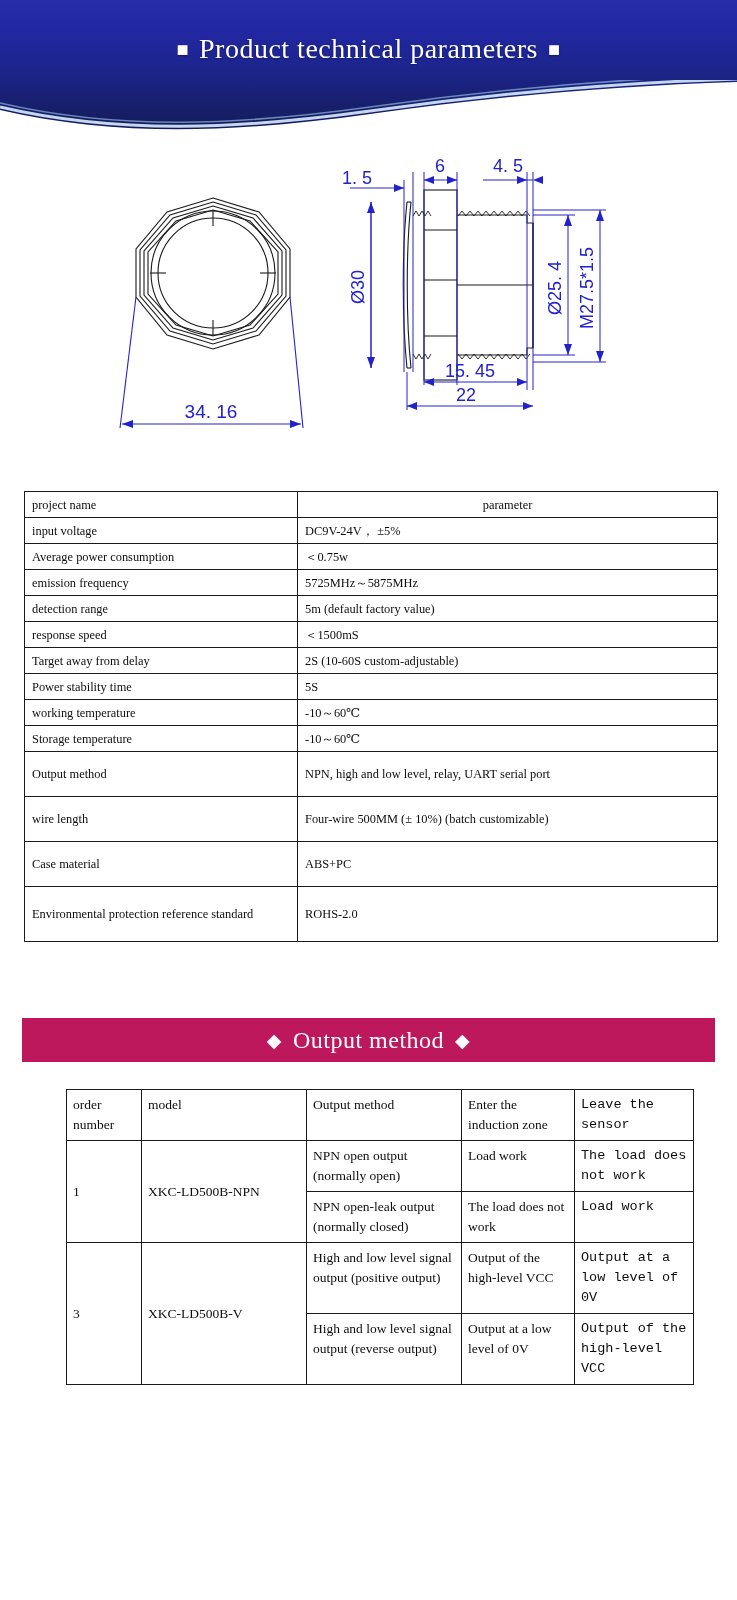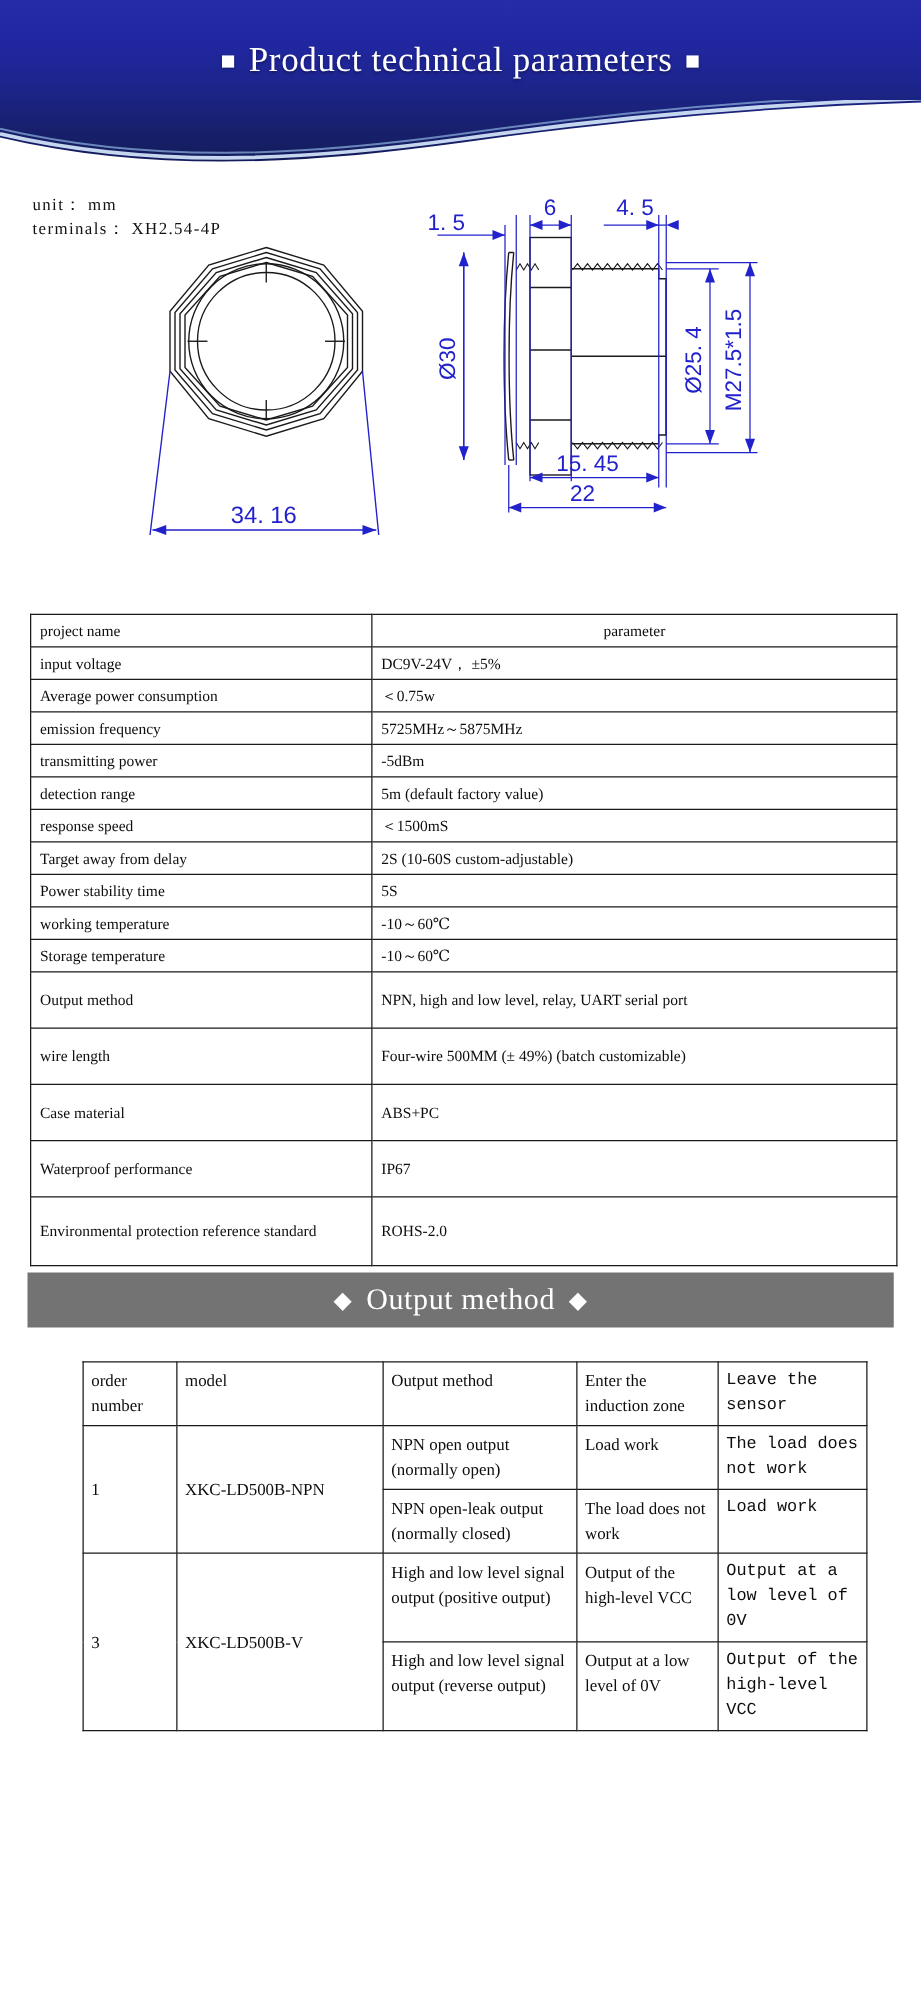--- a/index.html
+++ b/index.html
@@ -102,21 +102,21 @@
   table.spec td.col-name { width: 258px; }
   table.spec td.col-val  { width: 405px; margin-top: 35px; }
   table.spec td.hdr-val  { text-align: center; }
   table.spec tr.tall td { height: 36px; }
 
   
   .out-banner {
     position: absolute;
     left: 22px; top: 1018px;
     width: 693px; height: 44px;
-    background: #737373;
+    background: #be185d;
     display: flex;
     align-items: center;
     justify-content: center;
   }
   .out-banner .label {
     color: #ffffff;
     font-size: 24px;
     font-family: "Liberation Serif", "DejaVu Serif", serif;
     letter-spacing: 0.5px;
   }
@@ -163,22 +163,20 @@
     <path d="M0,27 C120,55 240,49 370,31 C490,14 610,3 737,-1" fill="none" stroke="#cfe0f5" stroke-width="3" opacity="0.95"></path>
     <path d="M0,23 C120,51 240,45 370,27 C490,10 610,-1 737,-5" fill="none" stroke="#8fb4e0" stroke-width="1.6" opacity="0.7"></path>
   </svg>
   <div class="top-title">
     <span class="sq">■</span><span>Product technical parameters</span><span class="sq">■</span>
   </div>
 </div>
 
 <div class="drawing-area">
 
-  <div class="unit-note"><span>unit： mm</span>
-<span>terminals： XH2.54-4P</span></div>
 
   <svg class="dwg-svg" viewBox="0 0 737 318">
     <g stroke="#1a1a1a" fill="none" stroke-width="1.1">
 
       <polygon points="213,58 259,72 290,109 290,157 259,195 213,209 167,195 136,157 136,109 167,72"></polygon>
       <polygon points="213,62 256,75 286,110 286,156 256,191 213,204 170,191 140,156 140,110 170,75"></polygon>
       <polygon points="213,66 253,78 282,111 282,155 253,188 213,200 173,188 144,155 144,111 173,78"></polygon>
       <polygon points="213,70 250,81 278,112 278,154 250,185 213,196 176,185 148,154 148,112 176,81"></polygon>
 
       <circle cx="213" cy="133" r="62"></circle>
@@ -293,24 +291,20 @@
       </tr>
       <tr>
         <td class="col-name">Average power consumption</td>
         <td class="col-val">＜0.75w</td>
       </tr>
       <tr>
         <td class="col-name">emission frequency</td>
         <td class="col-val">5725MHz～5875MHz</td>
       </tr>
       <tr>
-        <td class="col-name">transmitting power</td>
-        <td class="col-val">-5dBm</td>
-      </tr>
-      <tr>
         <td class="col-name">detection range</td>
         <td class="col-val">5m (default factory value)</td>
       </tr>
       <tr>
         <td class="col-name">response speed</td>
         <td class="col-val">＜1500mS</td>
       </tr>
       <tr>
         <td class="col-name">Target away from delay</td>
         <td class="col-val">2S (10-60S custom-adjustable)</td>
@@ -326,29 +320,25 @@
       <tr>
         <td class="col-name">Storage temperature</td>
         <td class="col-val">-10～60℃</td>
       </tr>
       <tr class="tall">
         <td class="col-name">Output method</td>
         <td class="col-val">NPN, high and low level, relay, UART serial port</td>
       </tr>
       <tr class="tall">
         <td class="col-name">wire length</td>
-        <td class="col-val">Four-wire 500MM (± 49%) (batch customizable)</td>
+        <td class="col-val">Four-wire 500MM (± 10%) (batch customizable)</td>
       </tr>
       <tr class="tall">
         <td class="col-name">Case material</td>
         <td class="col-val">ABS+PC</td>
-      </tr>
-      <tr class="tall">
-        <td class="col-name">Waterproof performance</td>
-        <td class="col-val">IP67</td>
       </tr>
       <tr>
         <td class="col-name" style="height:46px;">Environmental protection reference standard</td>
         <td class="col-val">ROHS-2.0</td>
       </tr>
     </tbody>
   </table>
 </div>
 
 <div class="out-banner">

